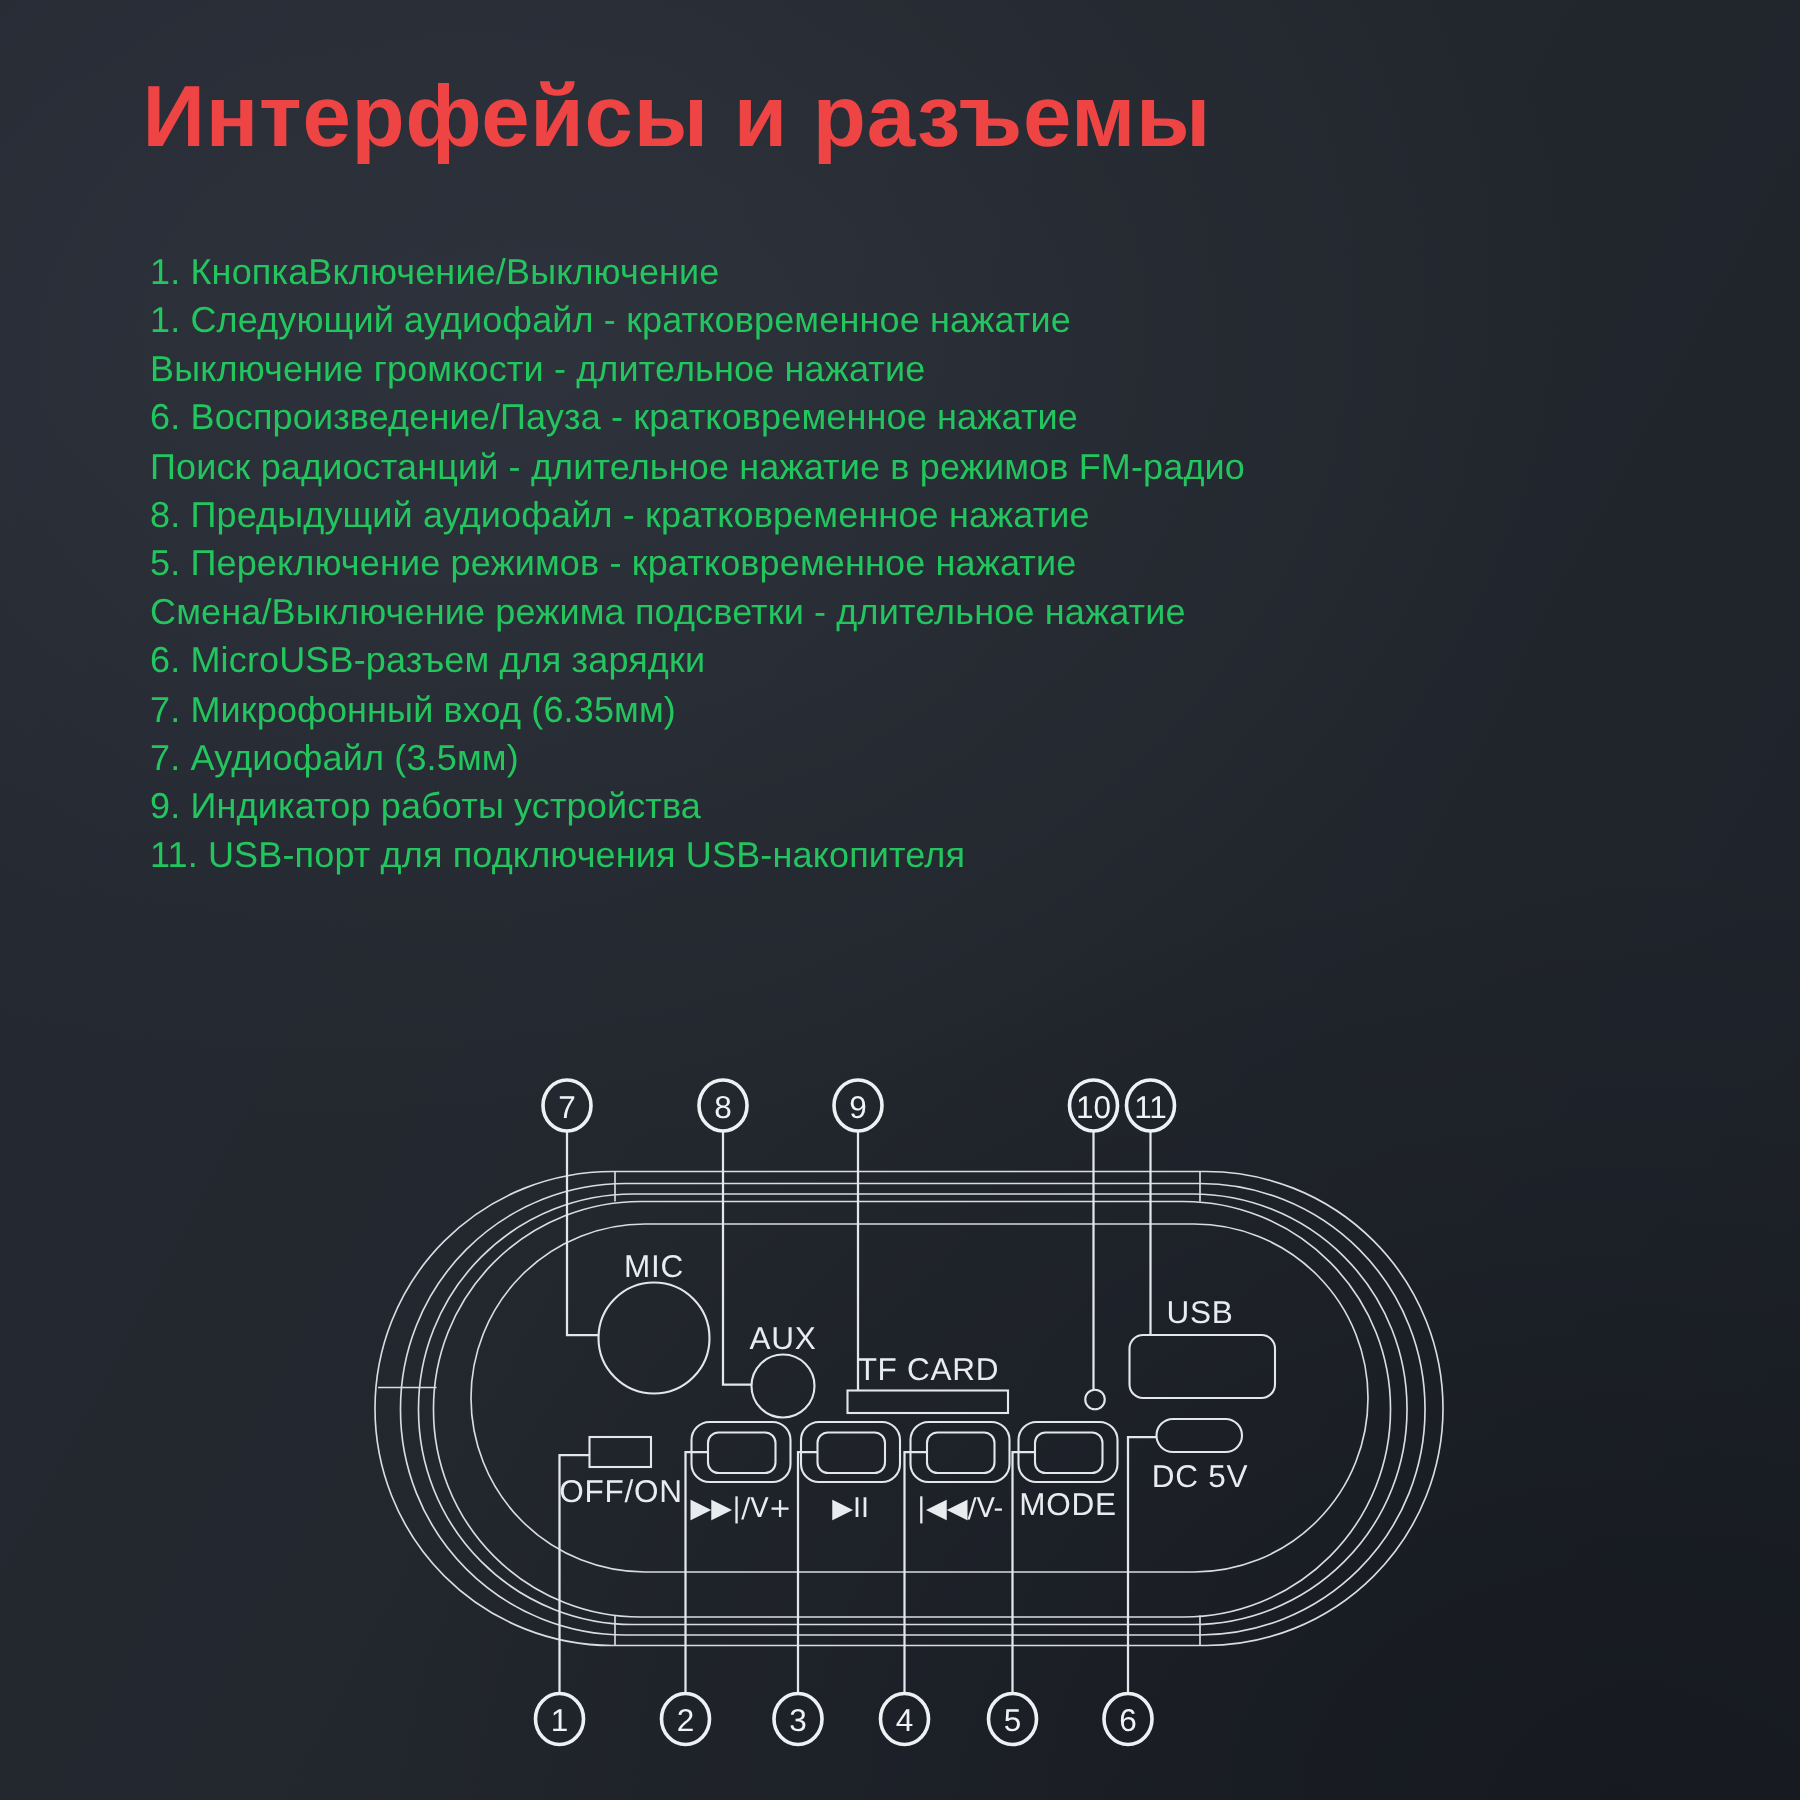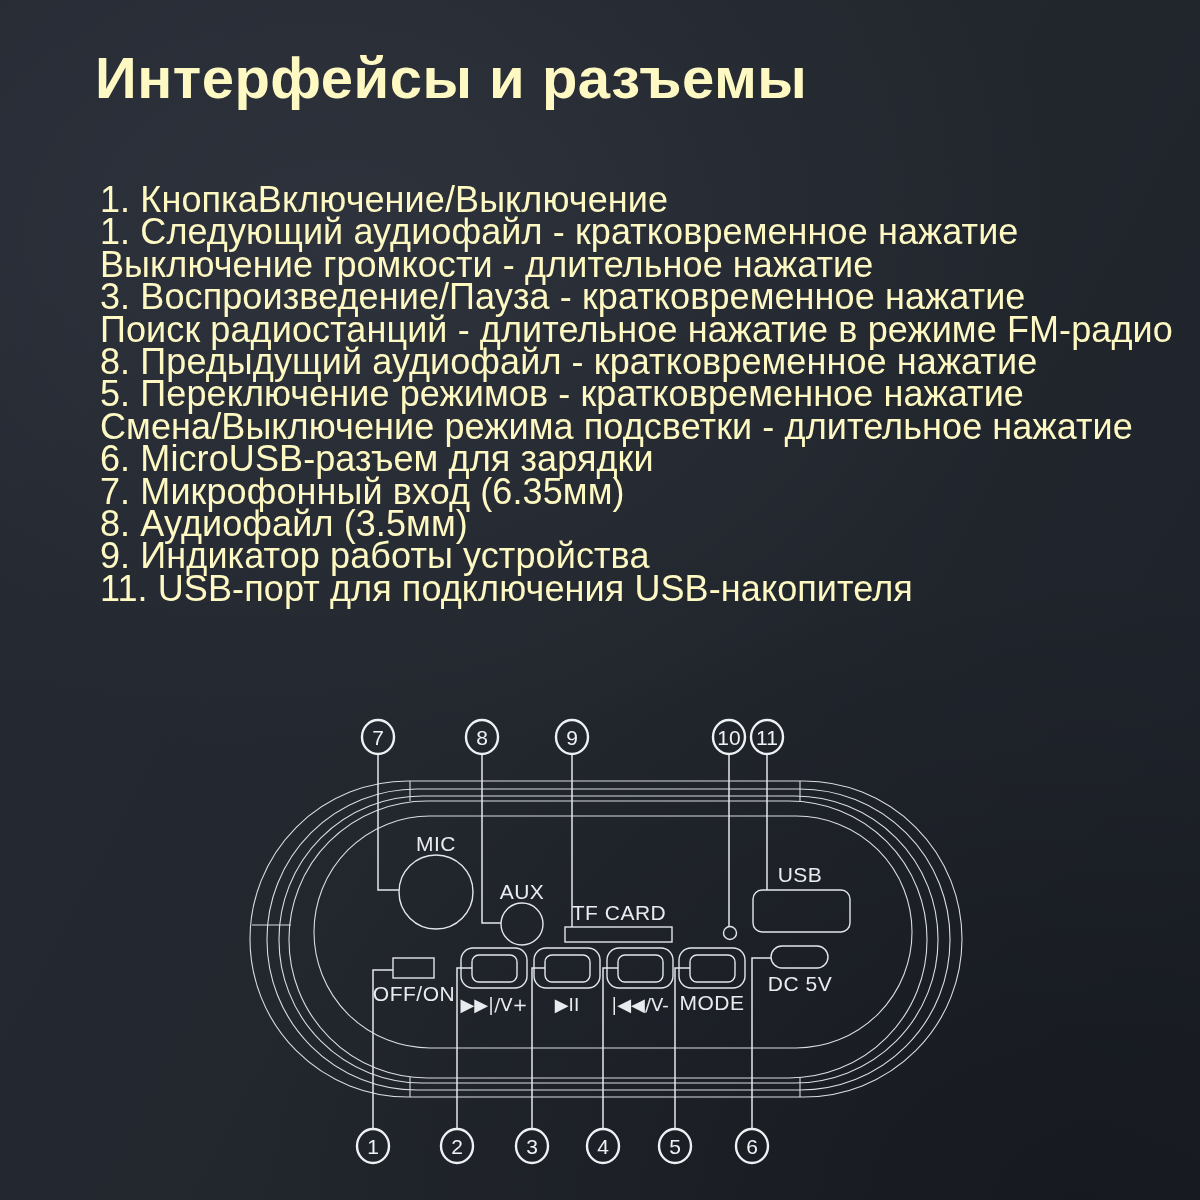--- a/index.html
+++ b/index.html
@@ -8,26 +8,26 @@
     width:1200px;height:1200px;overflow:hidden;
     background-color:#22262d;
     background-image:
       radial-gradient(95% 70% at 30% 20%, rgba(72,79,93,.28), rgba(72,79,93,0) 62%),
       radial-gradient(130% 95% at 90% 100%, rgba(8,10,14,.38), rgba(8,10,14,0) 55%),
       linear-gradient(118deg,#252932 0%,#22262d 50%,#1e222a 100%);
     font-family:"Liberation Sans",sans-serif;
   }
   .title{
     position:absolute;left:95px;top:44px;margin:0;
-    font-size:58px;font-weight:700;color:#fef9c3;letter-spacing:.5px;
+    font-size:58px;font-weight:700;color:#ef4444;letter-spacing:.5px;
     white-space:nowrap;
   }
   .list{
-    position:absolute;left:100px;top:184px;
-    color:#fef9c3;font-size:36px;line-height:32.4px;letter-spacing:.1px;
+    position:absolute;left:100px;top:166px;
+    color:#22c55e;font-size:24px;line-height:32.4px;letter-spacing:.1px;
   }
   .list .line{height:32.4px;white-space:nowrap;}
   svg.diagram{position:absolute;left:0;top:0;}
   .ol{fill:none;stroke:#d9dde2;stroke-width:1.1;}
   .tick{stroke:#d9dde2;stroke-width:1.1;}
   .comp{fill:none;stroke:#e3e6ea;stroke-width:1.4;}
   .leader{fill:none;stroke:#e3e6ea;stroke-width:1.5;}
   .callout{fill:none;stroke:#eef1f3;stroke-width:2.4;}
   text.lbl{fill:#e9ecef;font-size:21px;letter-spacing:.5px;text-anchor:middle;font-family:"Liberation Sans",sans-serif;}
   text.btnlbl{fill:#e9ecef;font-size:18px;text-anchor:middle;font-family:"DejaVu Sans","Liberation Sans",sans-serif;}
@@ -35,28 +35,28 @@
 </style>
 </head>
 <body>
 
 <h1 class="title">Интерфейсы и разъемы</h1>
 
 <div class="list">
   <div class="line">1. КнопкаВключение/Выключение</div>
   <div class="line">1. Следующий аудиофайл - кратковременное нажатие</div>
   <div class="line">Выключение громкости - длительное нажатие</div>
-  <div class="line">3. Воспроизведение/Пауза - кратковременное нажатие</div>
-  <div class="line">Поиск радиостанций - длительное нажатие в режиме FM-радио</div>
+  <div class="line">6. Воспроизведение/Пауза - кратковременное нажатие</div>
+  <div class="line">Поиск радиостанций - длительное нажатие в режимов FM-радио</div>
   <div class="line">8. Предыдущий аудиофайл - кратковременное нажатие</div>
   <div class="line">5. Переключение режимов - кратковременное нажатие</div>
   <div class="line">Смена/Выключение режима подсветки - длительное нажатие</div>
   <div class="line">6. MicroUSB-разъем для зарядки</div>
   <div class="line">7. Микрофонный вход (6.35мм)</div>
-  <div class="line">8. Аудиофайл (3.5мм)</div>
+  <div class="line">7. Аудиофайл (3.5мм)</div>
   <div class="line">9. Индикатор работы устройства</div>
   <div class="line">11. USB-порт для подключения USB-накопителя</div>
 </div>
 
 <svg class="diagram" width="1200" height="1200" viewBox="0 0 1200 1200" xmlns="http://www.w3.org/2000/svg">
 
   <g>
     <rect class="ol" x="250" y="781" width="712" height="316" rx="158"></rect>
     <rect class="ol" x="267" y="789" width="683" height="301" rx="150"></rect>
     <rect class="ol" x="279" y="796" width="659" height="287" rx="143"></rect>

